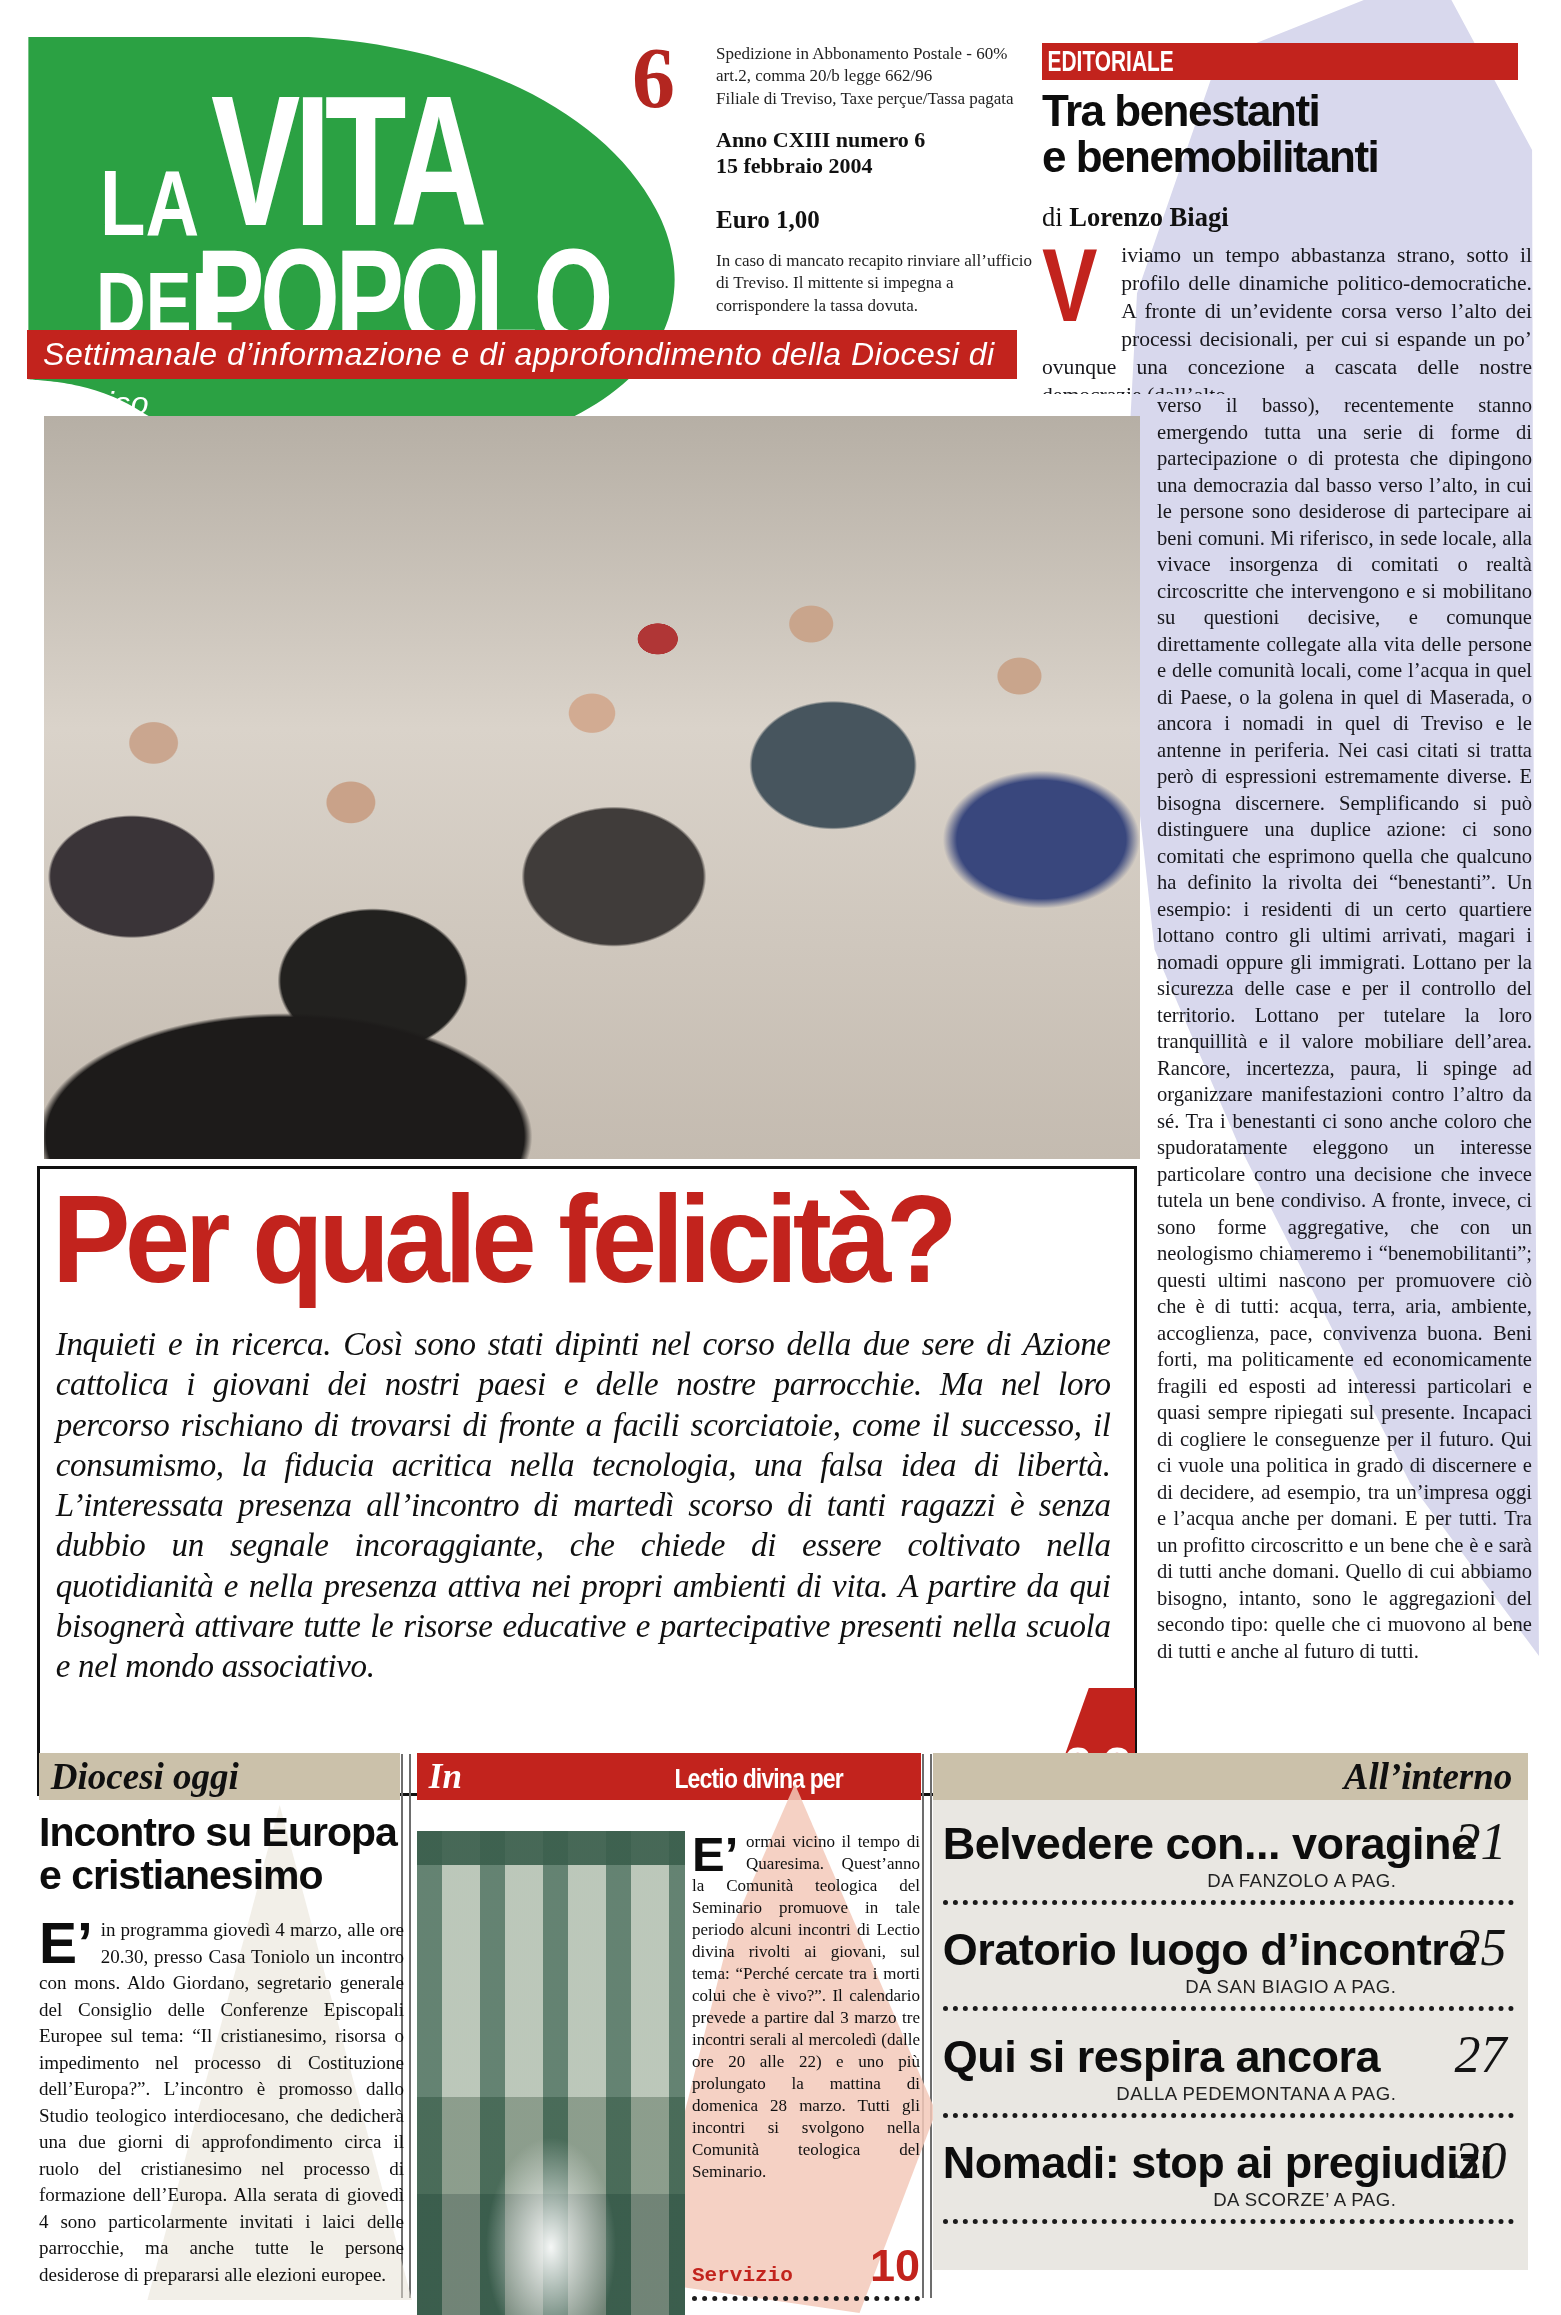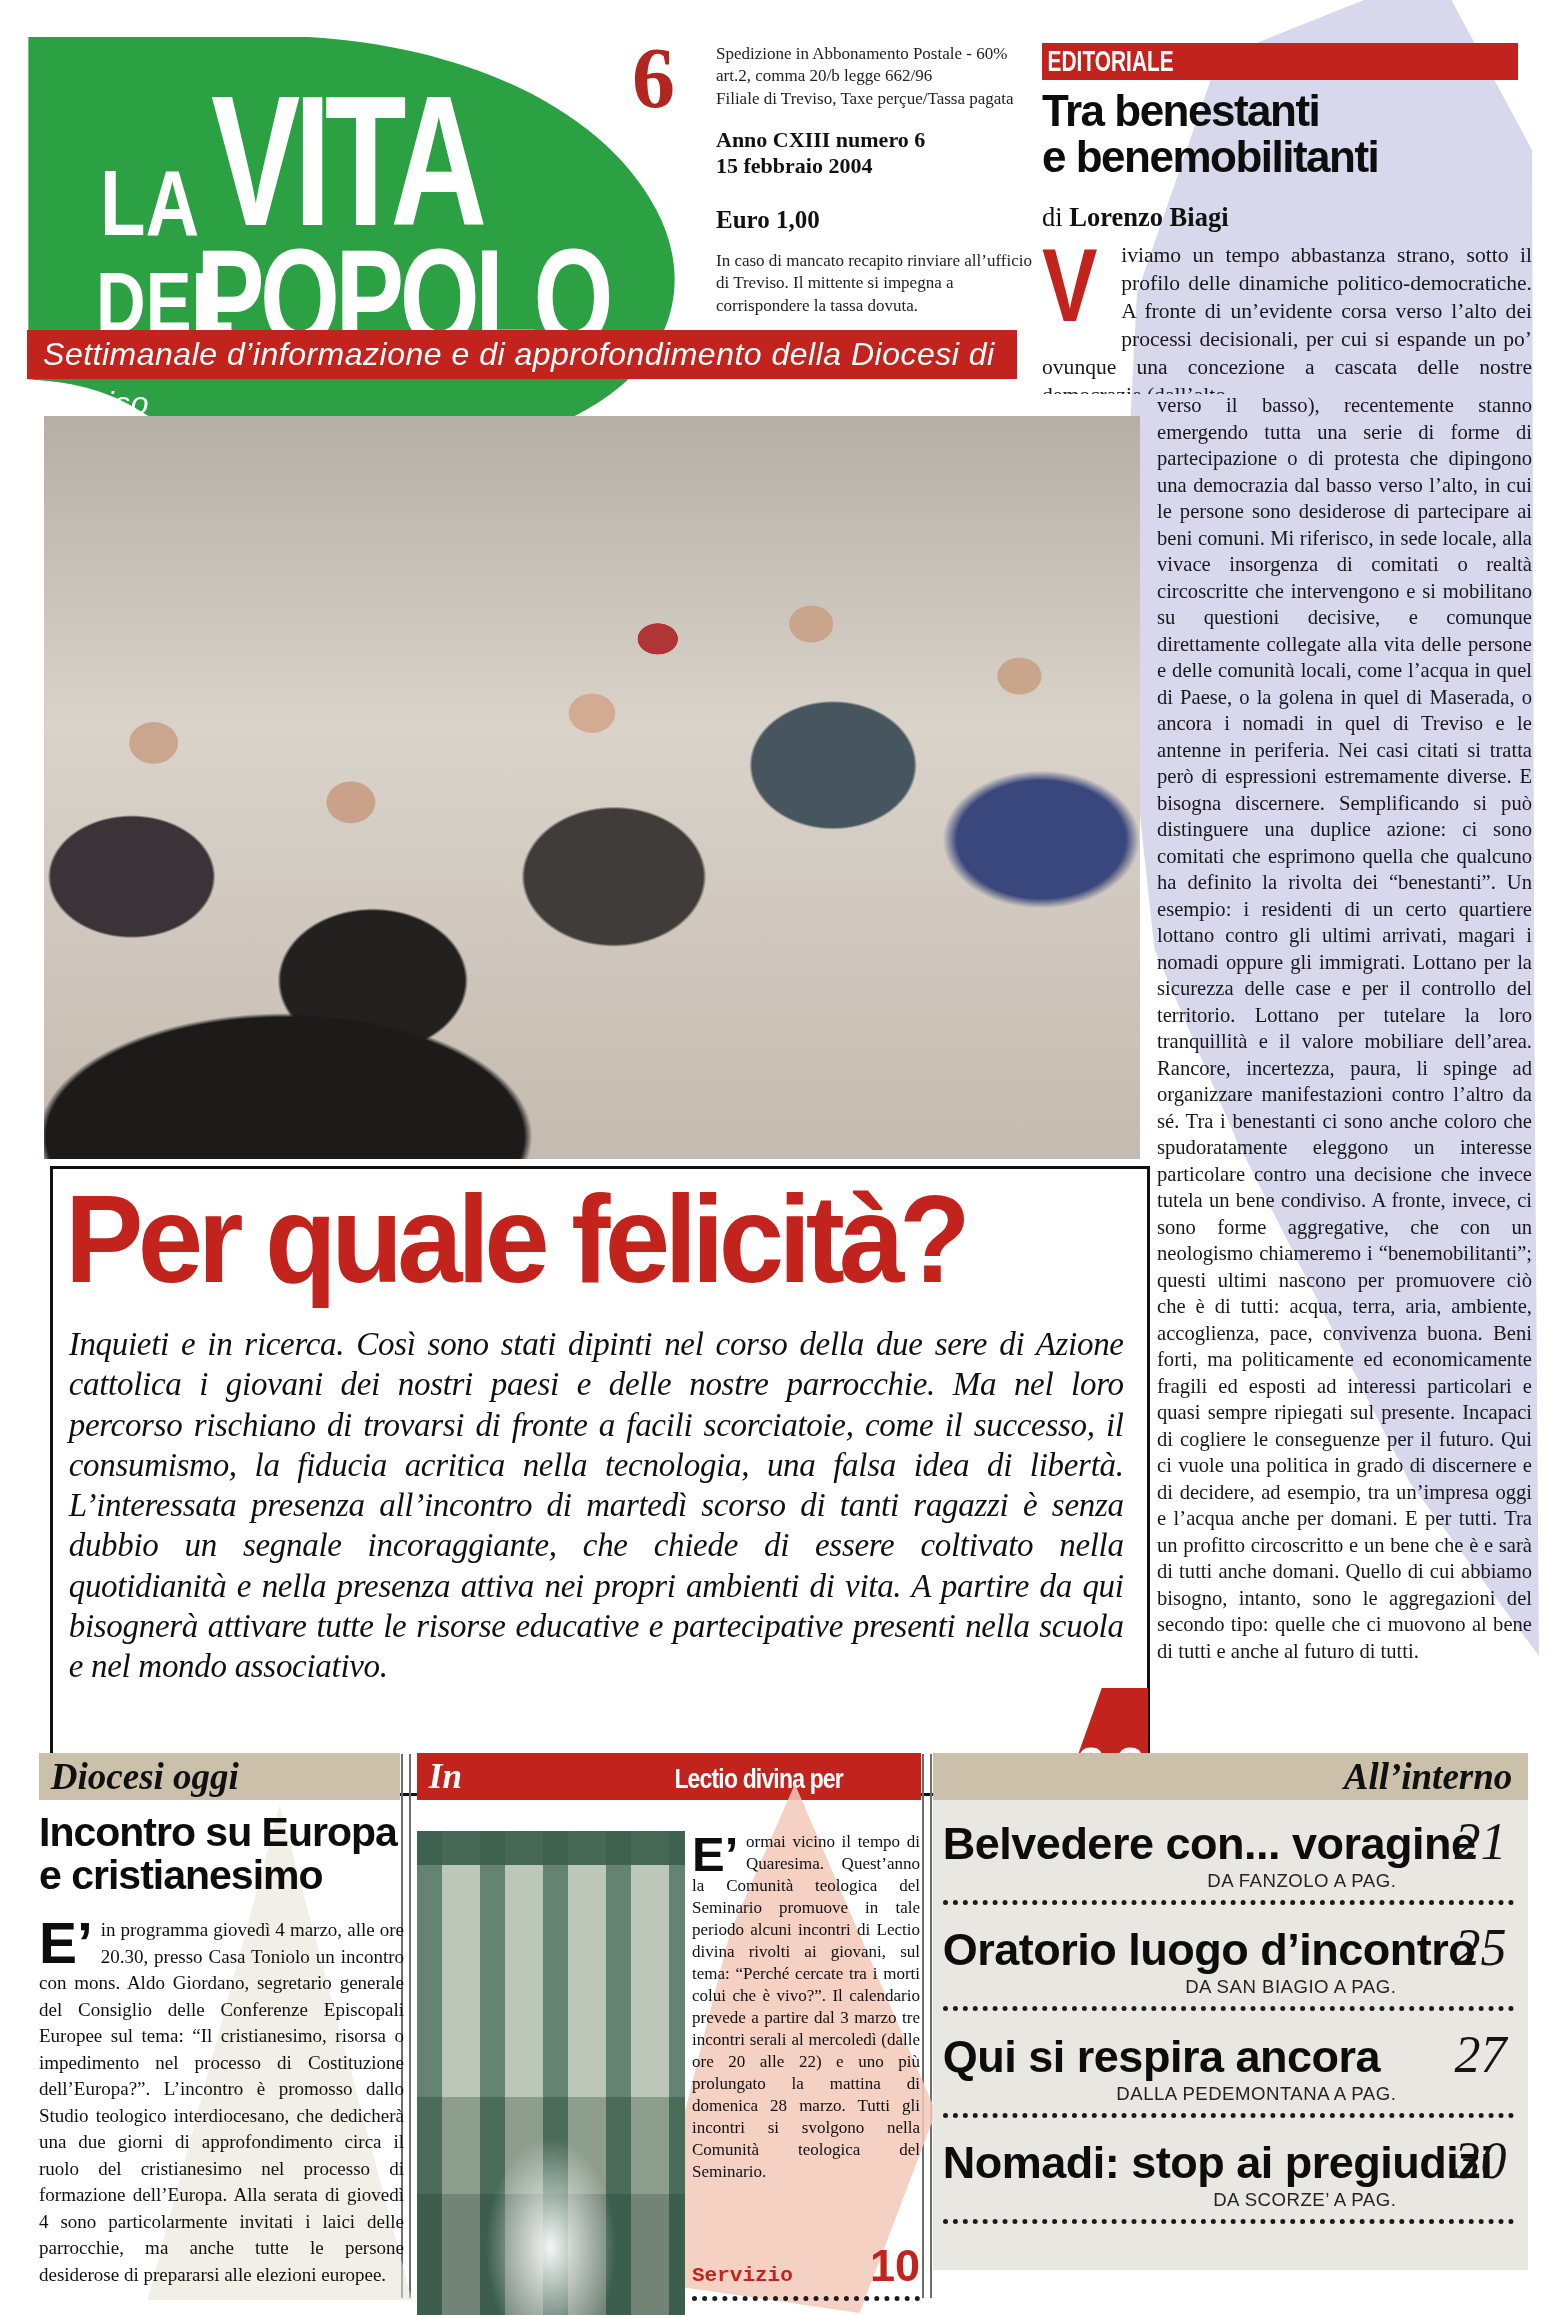--- a/index.html
+++ b/index.html
@@ -60,21 +60,21 @@
       radial-gradient(ellipse 162px 123px at 52% 62%, #403c3a 55%, rgba(64,60,58,0) 57%),
       radial-gradient(ellipse 39px 33px at 50% 40%, #d2ab92 58%, rgba(210,171,146,0) 61%),
       radial-gradient(ellipse 33px 25.5px at 56% 30%, #b03636 60%, rgba(176,54,54,0) 62%),
       radial-gradient(ellipse 147px 113px at 72% 47%, #47555e 55%, rgba(71,85,94,0) 57%),
       radial-gradient(ellipse 37px 31px at 70% 28%, #c9a58c 58%, rgba(201,165,140,0) 61%),
       radial-gradient(ellipse 176px 123px at 91% 57%, #39477d 48%, rgba(57,71,125,0) 56%),
       radial-gradient(ellipse 37px 31px at 89% 35%, #c9a58c 58%, rgba(201,165,140,0) 61%),
       linear-gradient(180deg,#b6afa5 0%,#dad3ca 42%,#c4bbb0 100%);}
 
   
-  .story-box{position:absolute;left:50px;top:1166px;width:1100px;height:630px;border:3.9px solid #101010;background:#fff;}
+  .story-box{position:absolute;left:37px;top:1166px;width:1100px;height:630px;border:3.9px solid #101010;background:#fff;}
   .headline{position:absolute;left:11.8px;top:3.9px;color:var(--red);font-family:"Liberation Sans","DejaVu Sans",sans-serif;
             font-weight:bold;font-size:125px;letter-spacing:-5.9px;line-height:1.05;white-space:nowrap;
             transform:scaleX(.94);transform-origin:left top;}
   .lead{position:absolute;left:15.7px;top:155px;width:1055px;font-style:italic;font-size:33px;line-height:1.22;
         text-align:justify;letter-spacing:-0.3px;color:#101010;}
   .pages-badge{position:absolute;right:-1px;bottom:-1px;width:84px;height:106px;background:var(--red);
                clip-path:polygon(45% 0,100% 0,100% 100%,0 100%);}
   .pages-badge span{position:absolute;right:5.9px;bottom:2px;color:#fff;font-family:Liberation Sans, sans-serif;
                     font-weight:bold;font-size:49px;letter-spacing:-2px;}
 

